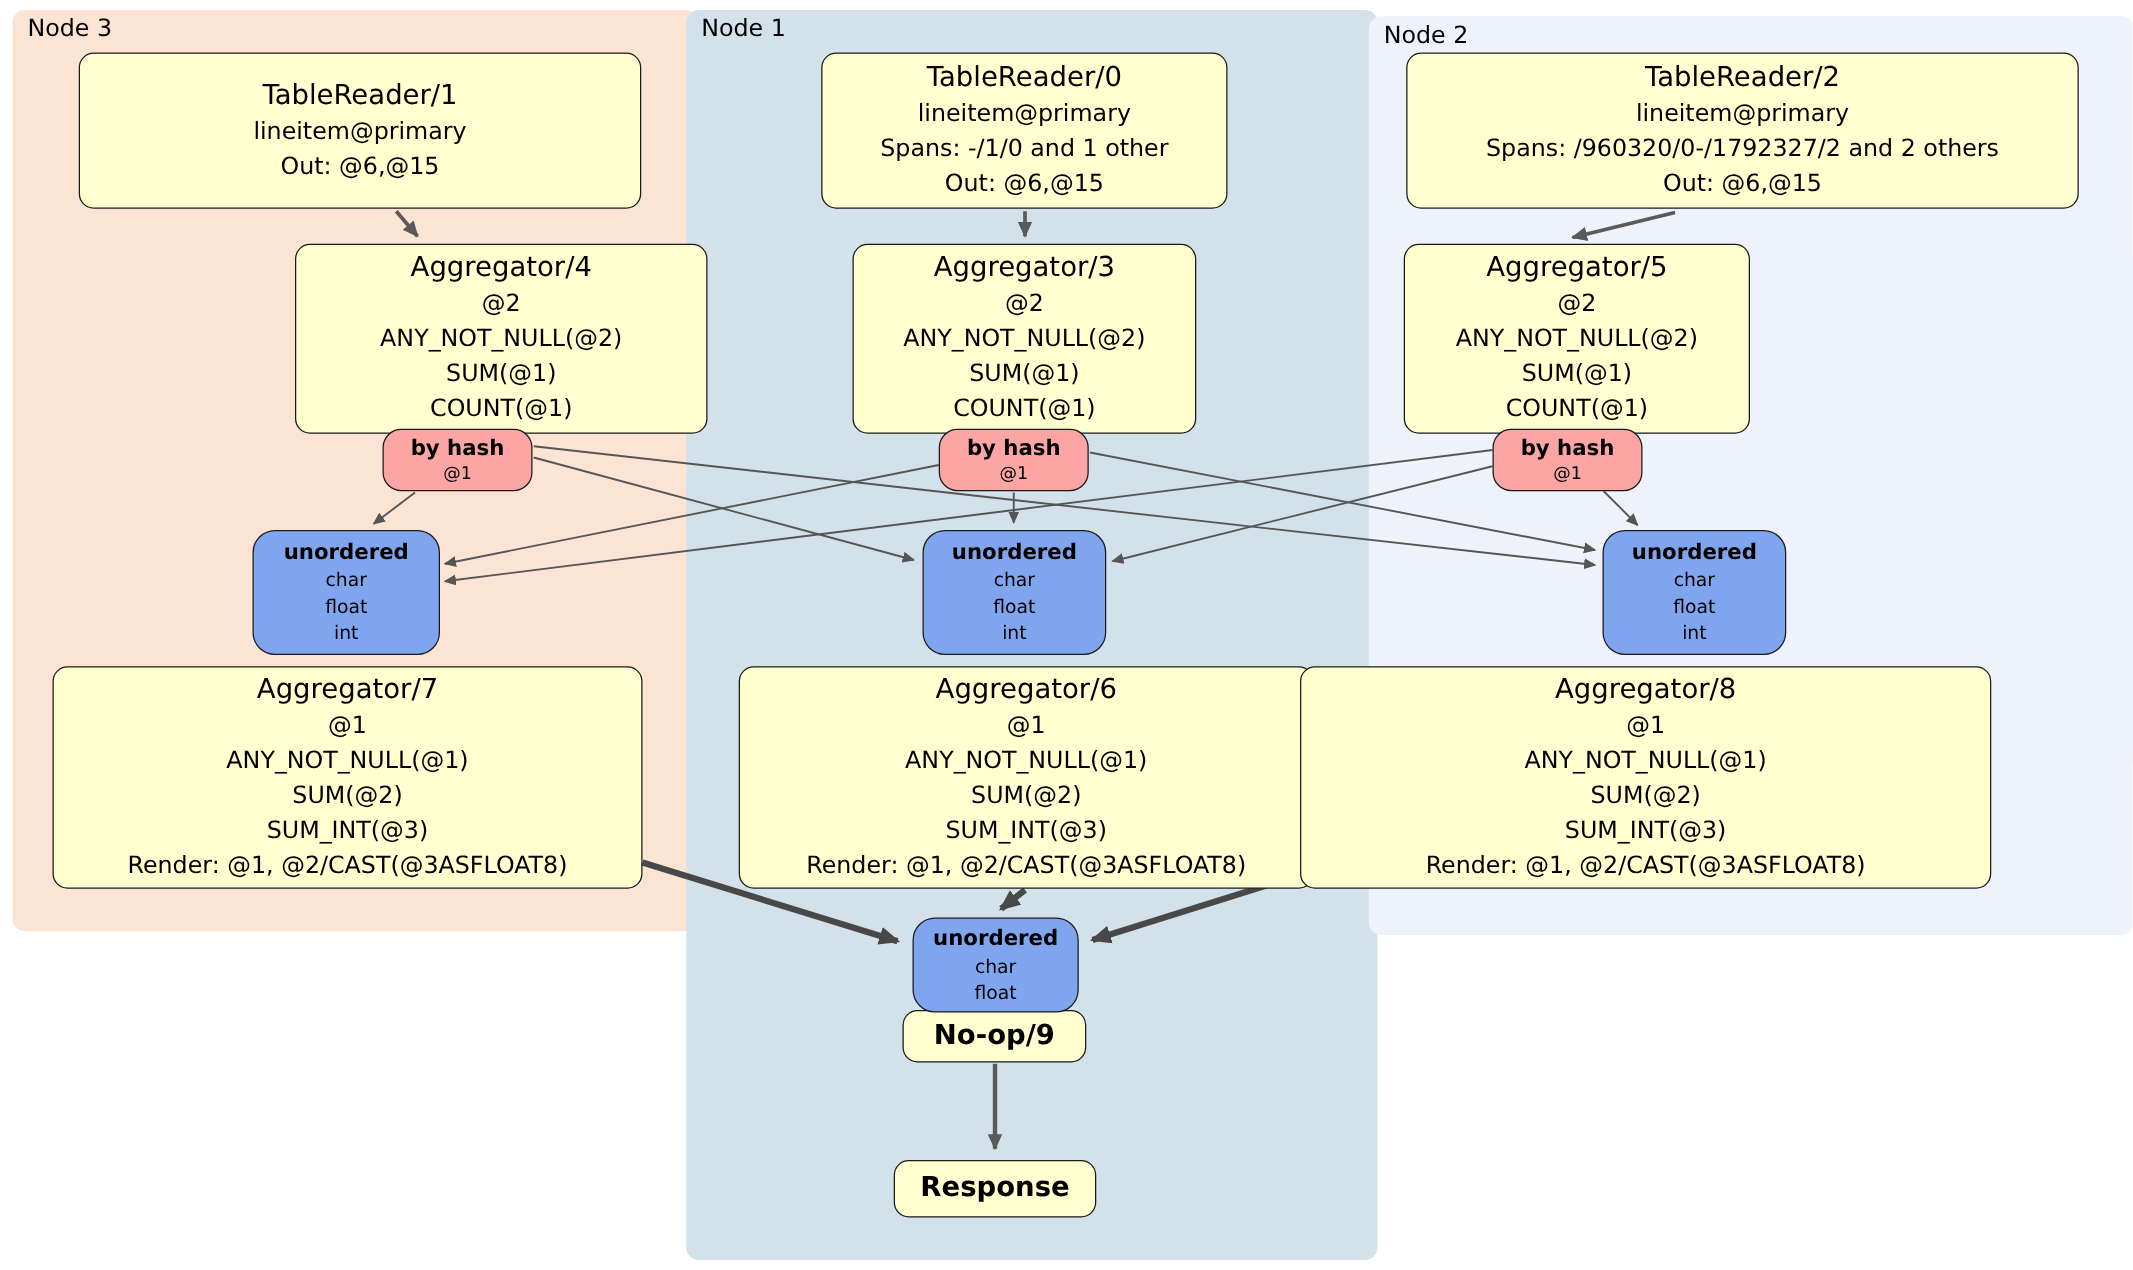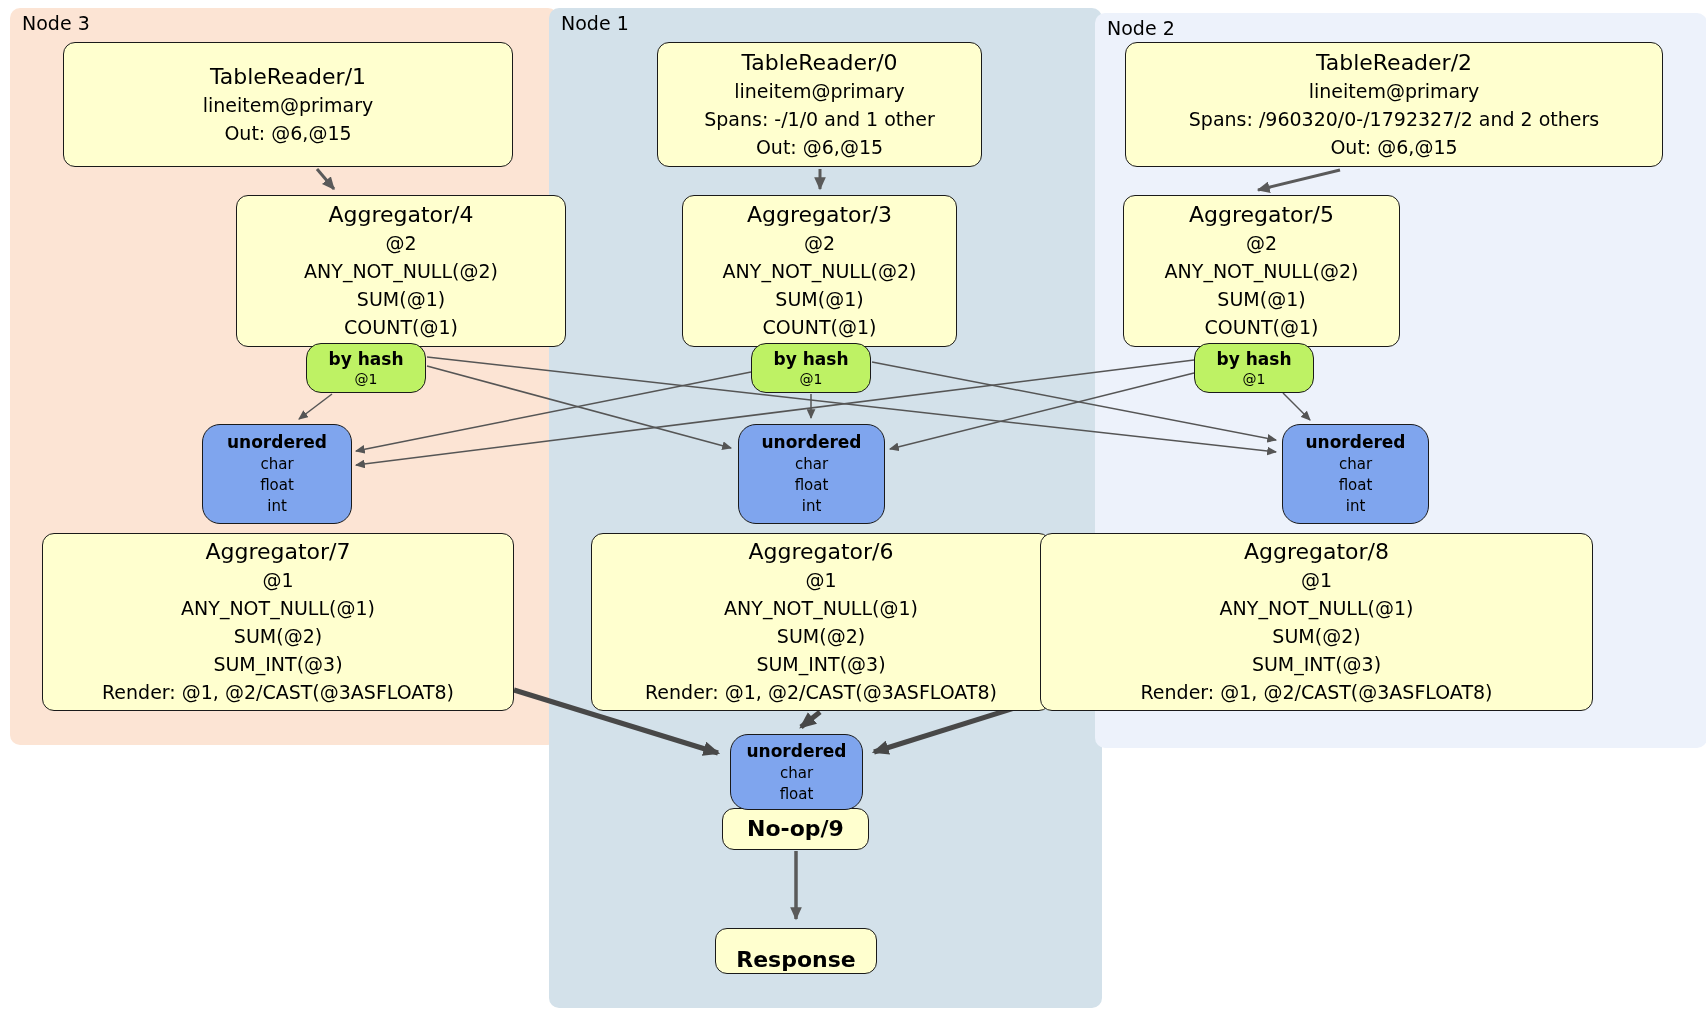--- a/index.html
+++ b/index.html
@@ -13,21 +13,21 @@
   .box{
     position:absolute;box-sizing:border-box;display:flex;flex-direction:column;
     justify-content:center;align-items:center;text-align:center;z-index:2;
   }
   .proc{
     background:#ffffcf;border:1.6px solid #1a1a1a;border-radius:12px;
   }
   .proc-title{font-size:22px;font-weight:normal;line-height:28px;white-space:nowrap;}
   .proc-line{font-size:19px;line-height:28px;white-space:nowrap;}
   .router{
-    background:#bef264;border:1.6px solid #1a1a1a;border-radius:15px;z-index:3;
+    background:#fca5a5;border:1.6px solid #1a1a1a;border-radius:15px;z-index:3;
   }
   .router-title{font-size:17px;font-weight:bold;line-height:22px;}
   .router-key{font-size:14px;line-height:18px;}
   .sync{
     background:#7fa5ee;border:1.6px solid #1a1a1a;border-radius:18px;z-index:3;
   }
   .sync-title{font-size:17px;font-weight:bold;line-height:23px;}
   .sync-line{font-size:15px;line-height:21px;}
   .terminal-title{font-size:22px;font-weight:bold;line-height:26px;white-space:nowrap;}
 </style>
@@ -154,21 +154,21 @@
   <div class="box sync" style="left:730px;top:734px;width:133px;height:76px;">
     <div class="sync-title">unordered</div>
     <div class="sync-line">char</div>
     <div class="sync-line">float</div>
   </div>
 
   <div class="box proc" style="left:722px;top:808px;width:147px;height:42px;">
     <div class="terminal-title">No-op/9</div>
   </div>
 
-  <div class="box proc" style="left:715px;top:928px;width:162px;height:46px;justify-content:flex-end;">
+  <div class="box proc" style="left:715px;top:928px;width:162px;height:46px;">
     <div class="terminal-title">Response</div>
   </div>
 
   <div class="box proc" style="left:1125px;top:42px;width:538px;height:125px;justify-content:center;">
     <div class="proc-title">TableReader/2</div>
     <div class="proc-line">lineitem@primary</div>
     <div class="proc-line">Spans: /960320/0-/1792327/2 and 2 others</div>
     <div class="proc-line">Out: @6,@15</div>
   </div>
 

